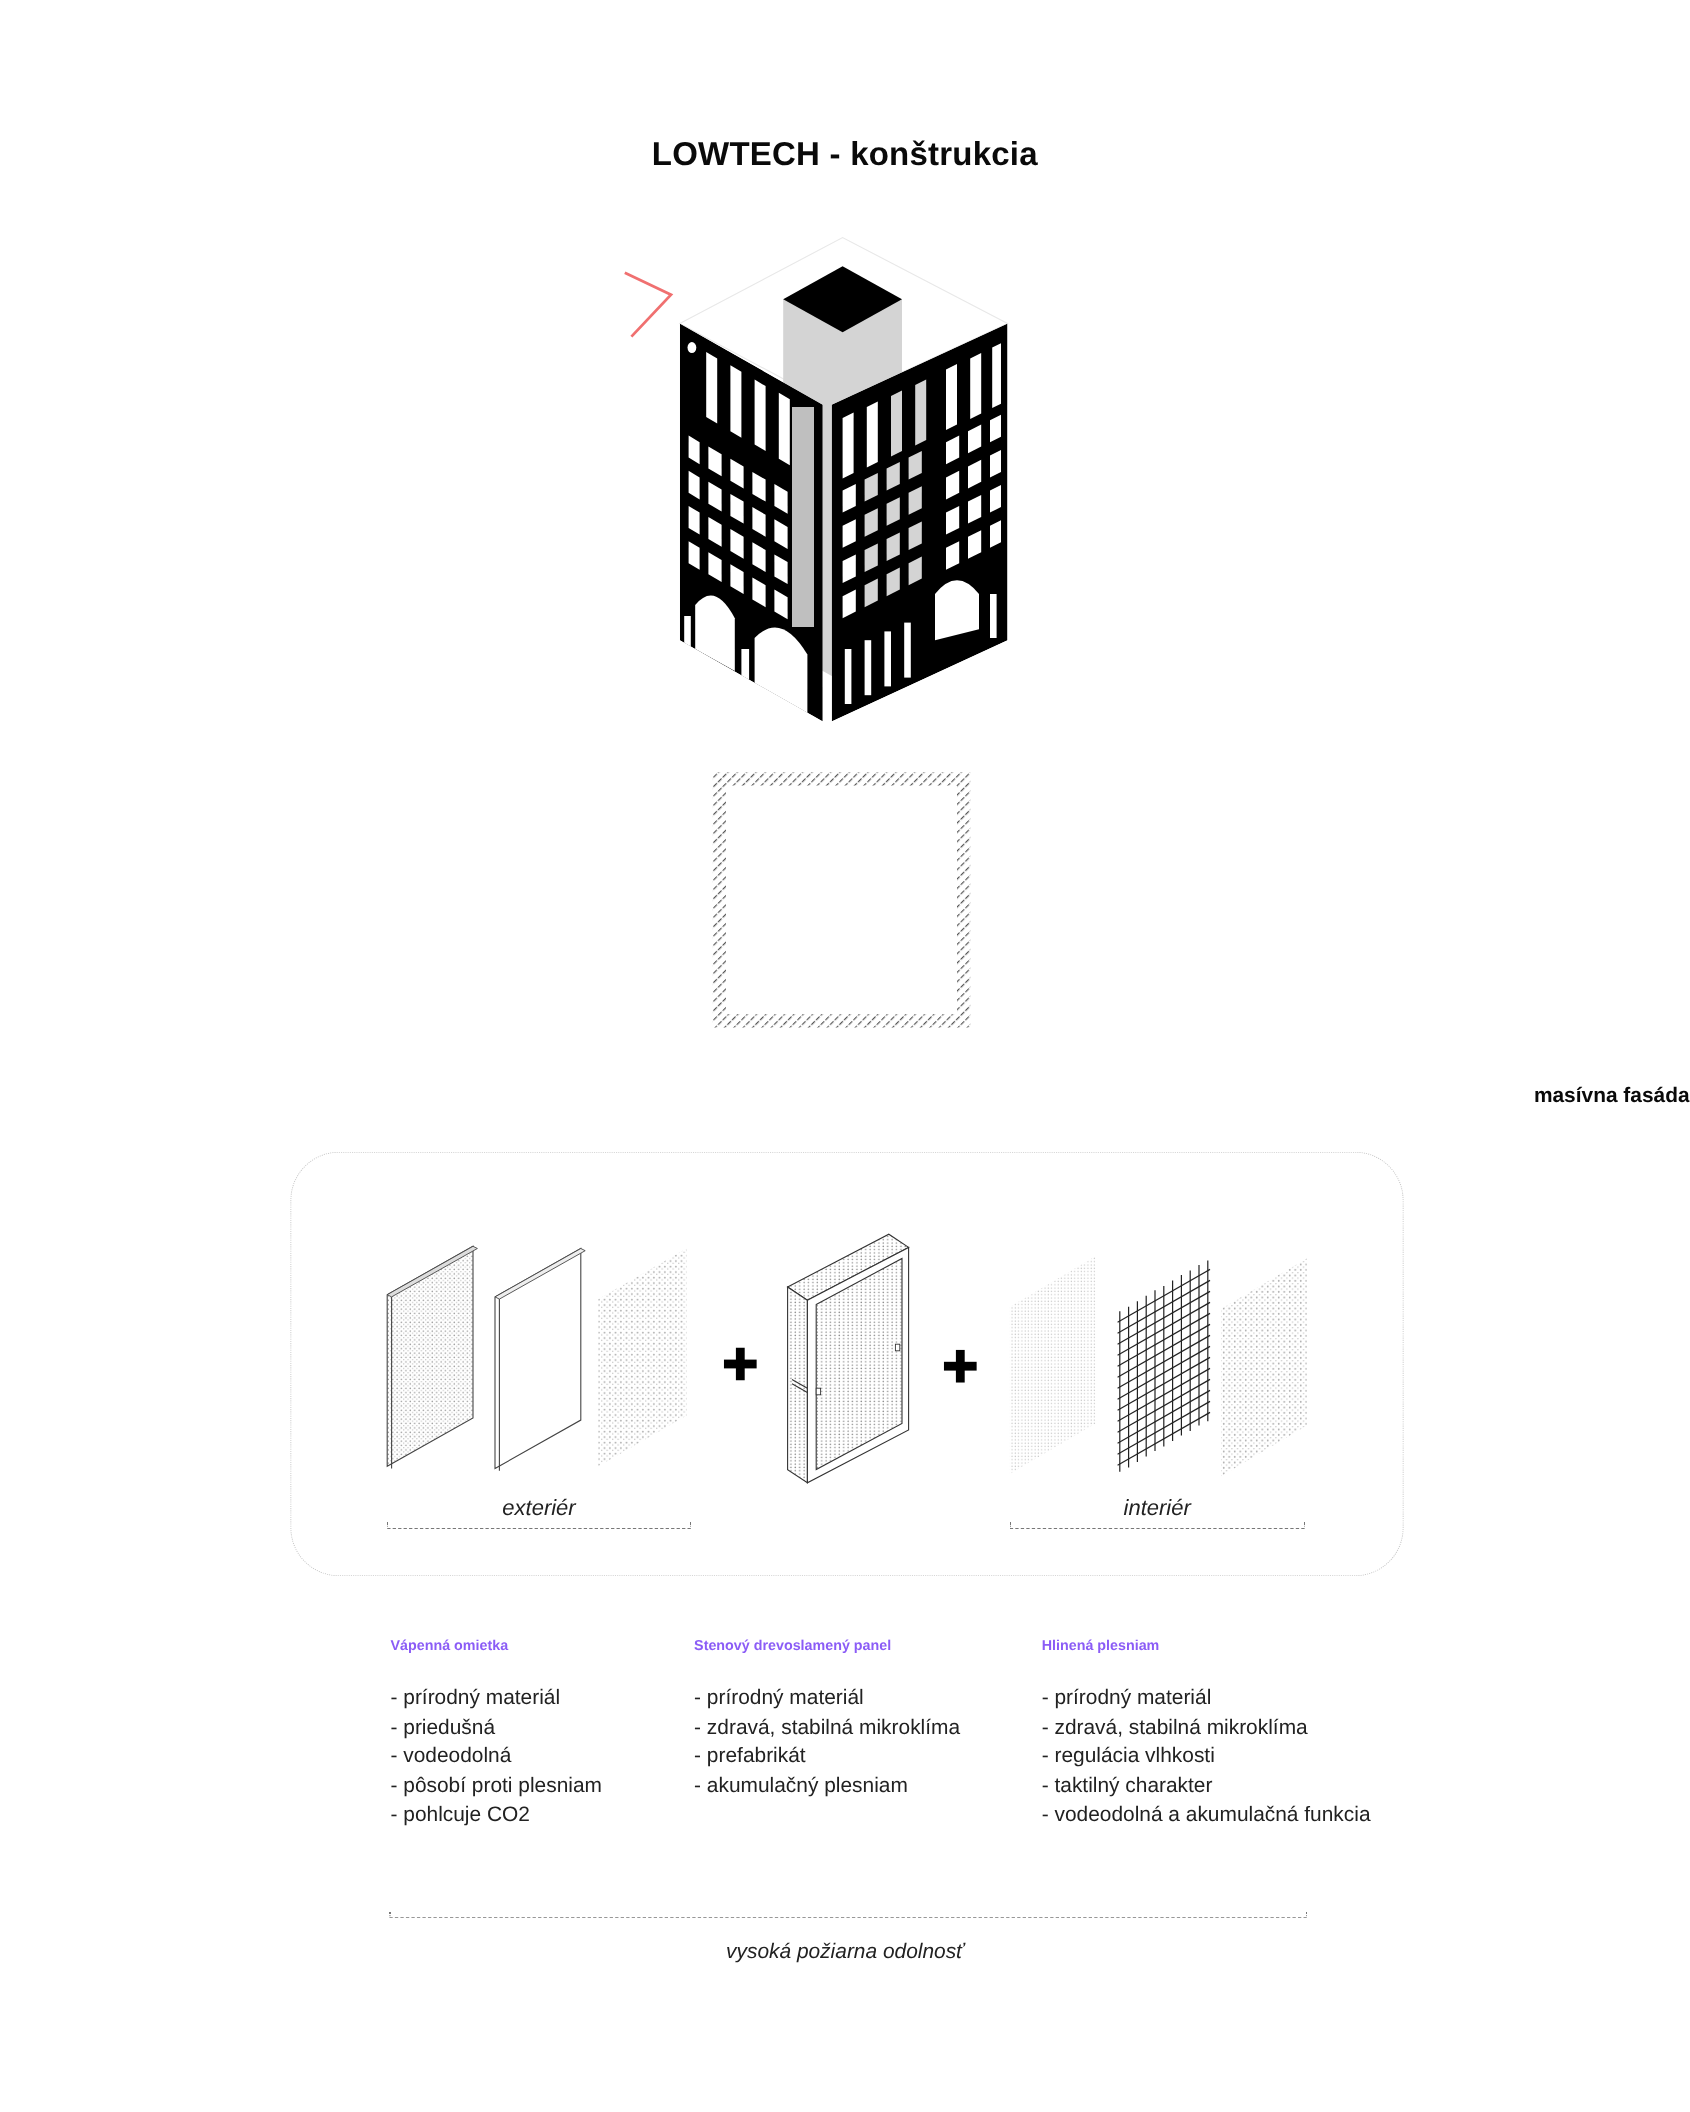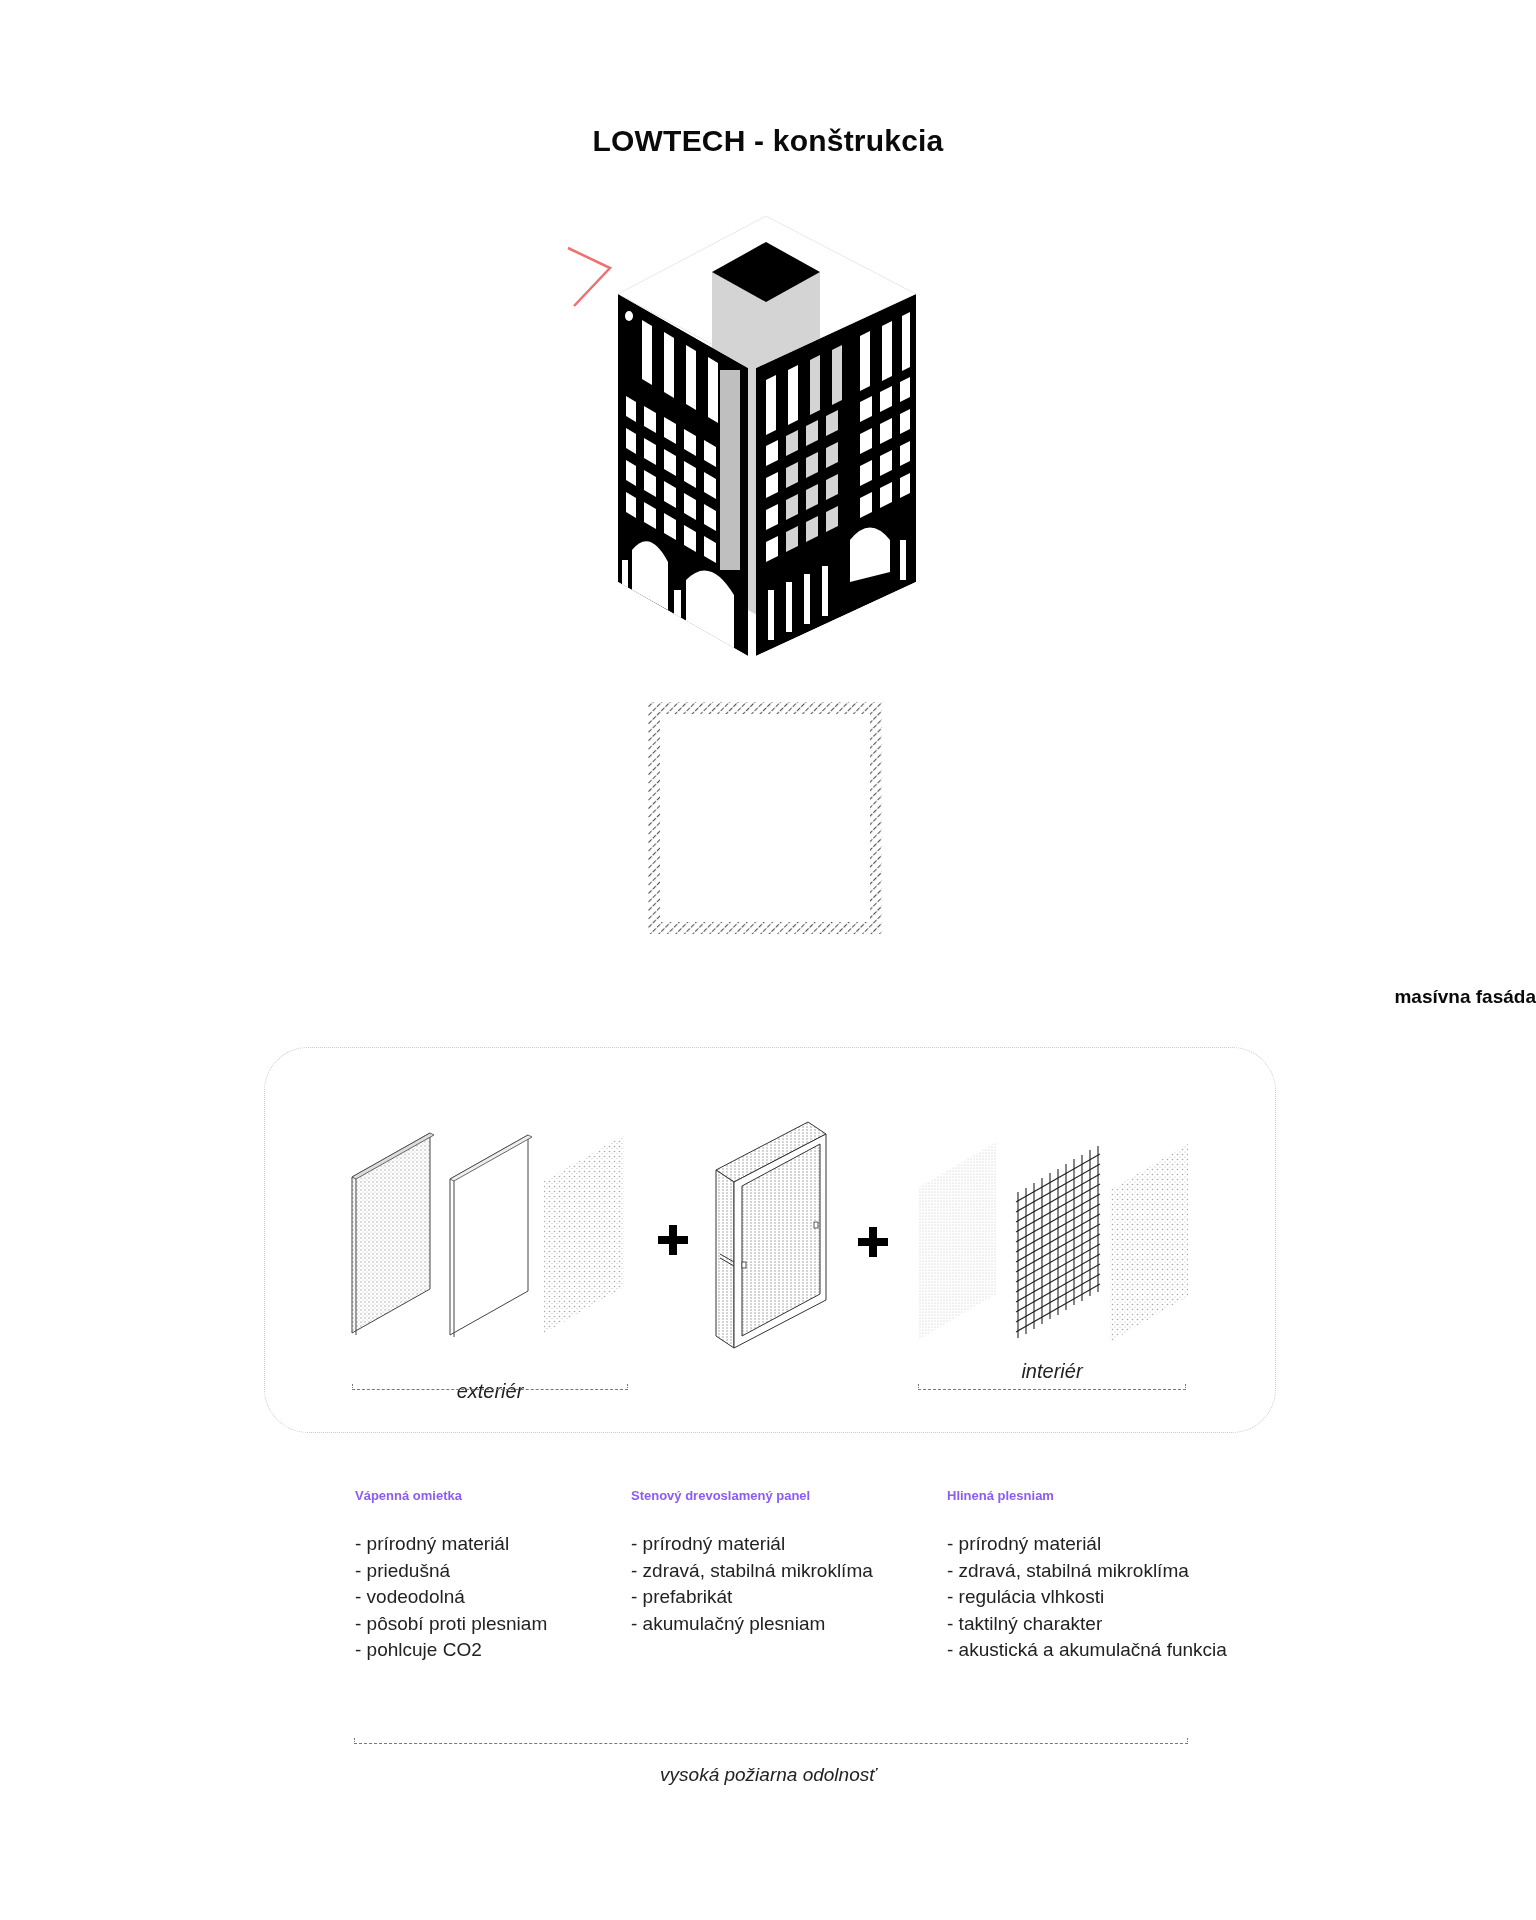--- a/index.html
+++ b/index.html
@@ -284,21 +284,21 @@
       <line x1="100" y1="184" x2="184" y2="136"></line>
       <line x1="100" y1="194" x2="184" y2="146"></line>
       <line x1="100" y1="204" x2="184" y2="156"></line>
     </g>
     <g>
       <polygon points="194,62 272,16 272,168 194,214" fill="url(#dots5)"></polygon>
     </g>
   </svg>
 </div>
 
-<div class="abs bracket-label" style="left:352px; top:1360px; width:276px;margin-top:20px;">exteriér</div>
+<div class="abs bracket-label" style="left:352px; top:1360px; width:276px;">exteriér</div>
 <div class="abs bracket" style="left:352px; top:1384px; width:276px;"></div>
 
 <div class="abs bracket-label" style="left:918px; top:1360px; width:268px;">interiér</div>
 <div class="abs bracket" style="left:918px; top:1384px; width:268px;"></div>
 
 <div class="abs col" style="left:355px;">
   <h3>Vápenná omietka</h3>
   <ul>
     <li>- prírodný materiál</li>
     <li>- priedušná</li>
@@ -318,18 +318,18 @@
   </ul>
 </div>
 
 <div class="abs col" style="left:947px; width:380px;">
   <h3>Hlinená plesniam</h3>
   <ul>
     <li>- prírodný materiál</li>
     <li>- zdravá, stabilná mikroklíma</li>
     <li>- regulácia vlhkosti</li>
     <li>- taktilný charakter</li>
-    <li>- akustická a akumulačná funkcia</li>
+    <li>- vodeodolná a akumulačná funkcia</li>
   </ul>
 </div>
 
 <div class="abs bracket" style="left:354px; top:1738px; width:834px;"></div>
 <div class="abs fire-label">vysoká požiarna odolnosť</div>
 
 </body></html>

